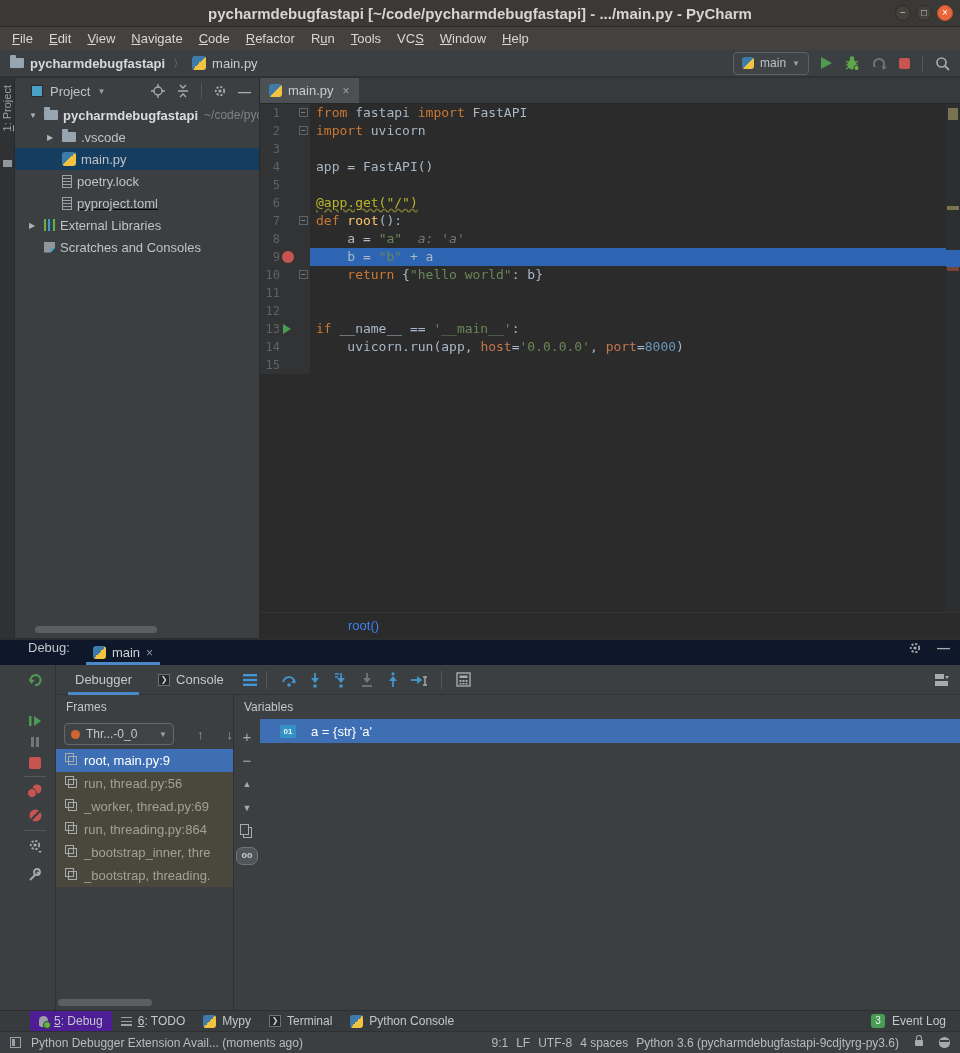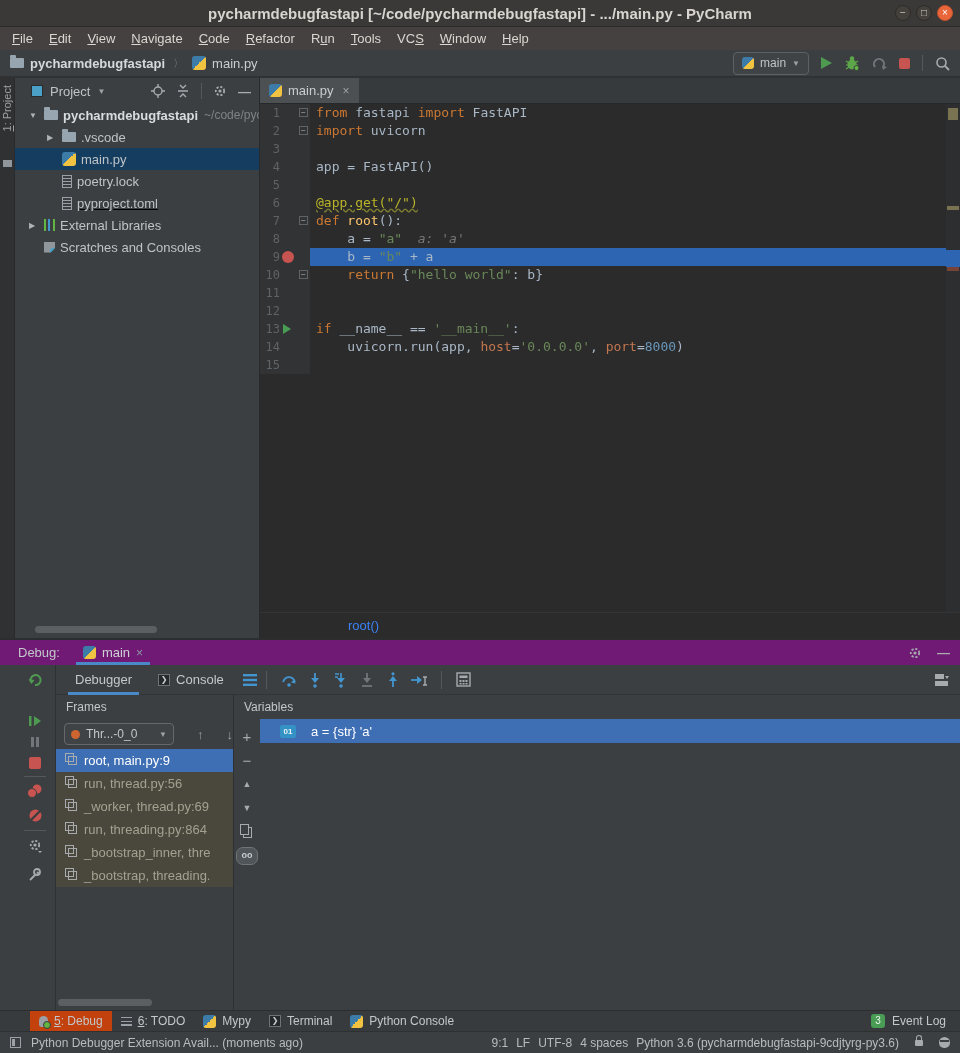--- a/index.html
+++ b/index.html
@@ -76,21 +76,21 @@
   .tk-hint{color:#787878;font-style:italic}
   .tk-kwarg{color:#C4764F}.tk-fn{color:#FFC66D}
   .mstrip{position:absolute;right:0;top:0;width:14px;height:508px;background:#2C2E30}
   .mk-top{position:absolute;right:2px;top:4px;width:10px;height:12px;background:#7A7351}
   .mk-warn{position:absolute;right:1px;top:102px;width:12px;height:4px;background:#7A7351}
   .mk-exec{position:absolute;right:0;top:146px;width:14px;height:17px;background:#2D65B2}
   .mk-bp{position:absolute;right:1px;top:163px;width:12px;height:4px;background:#7A4338}
   .bc-bar{height:26px;border-top:1px solid #323537;box-sizing:border-box;display:flex;align-items:center;padding-left:88px;font-size:13px;color:#3b82f6;background:#2B2B2B}
   
   .debug{position:absolute;top:638px;left:0;right:0;height:372px;background:#3C3F41;border-top:2px solid #2B2D2F;box-sizing:border-box}
-  .dbg-header{height:25px;background:#701a75;display:flex;align-items:center;padding-left:18px;font-size:13px;color:#C3C7CA}
+  .dbg-header{height:25px;background:#0f172a;display:flex;align-items:flex-start;padding-left:28px;font-size:13px;color:#C3C7CA}
   .dbg-session{display:flex;align-items:center;gap:6px;margin-left:16px;height:25px;padding:0 7px;position:relative;color:#CDD1D4}
   .dbg-session::after{content:"";position:absolute;left:0;right:0;bottom:0;height:3px;background:#4A88C7}
   .dbg-session .x{color:#8E99A4;font-size:12px}
   .dbg-header-tools{margin-left:auto;display:flex;align-items:center;gap:15px;padding-right:10px}
   .minimize{color:#A7ABAE;font-weight:bold}
   .dbg-body{display:flex;height:345px;margin-left:15px}
   .dbg-left{width:41px;border-right:1px solid #2E3133;box-sizing:border-box;display:flex;flex-direction:column;align-items:center;flex-shrink:0}
   .dl-div{width:22px;height:1px;background:#55585A;margin:7px 0}
   .dbg-right{flex:1;display:flex;flex-direction:column;min-width:0}
   .dbg-toolbar{height:30px;display:flex;align-items:center;border-bottom:1px solid #323537;box-sizing:border-box;padding-left:6px}
@@ -121,21 +121,21 @@
   .icon-copy{width:9px;height:11px;border:1px solid #A7ABAE;box-sizing:border-box;position:relative}
   .icon-copy::before{content:"";position:absolute;left:-4px;top:-4px;width:9px;height:11px;border:1px solid #A7ABAE;box-sizing:border-box;background:#3C3F41}
   .glasses{width:20px;height:16px;border:1px solid #6E7478;border-radius:7px;background:#50555A;color:#C8CCCE;font-size:9px;font-weight:bold;letter-spacing:0;line-height:14px;text-align:center}
   .vars-rows{flex:1}
   .vrow{height:24px;display:flex;align-items:center;gap:15px;padding-left:20px;font-size:13px;color:#C3C7CA}
   .vrow.selected{background:#3E6FB5;color:#FFFFFF}
   .icon-01{width:16px;height:13px;background:#3592C4;border-radius:2px;color:#EAF5FB;font-size:8px;font-weight:bold;line-height:13px;text-align:center;flex-shrink:0}
   
   .twbar{position:absolute;top:1010px;left:0;right:0;height:21px;background:#383B3D;border-top:1px solid #2B2D2F;box-sizing:border-box;display:flex;align-items:center;padding-left:30px}
   .tw-item{display:flex;align-items:center;gap:6px;font-size:12px;color:#C3C7CA;padding:0 9px;height:20px}
-  .tw-item.active{background:#c2410c}
+  .tw-item.active{background:#4c1d95}
   .tw-item .mn{text-decoration:underline}
   .tw-right{margin-left:auto;display:flex;align-items:center;gap:7px;padding-right:14px;font-size:12px;color:#C3C7CA}
   .badge3{width:14px;height:14px;border-radius:3px;background:#499C54;color:#EAF3EB;font-size:10px;line-height:14px;text-align:center}
   .twi-debug{width:9px;height:11px;background:#9AA0A6;border-radius:5px 5px 3px 3px;position:relative}
   .twi-debug::after{content:"";position:absolute;right:-3px;bottom:-2px;width:6px;height:6px;border-radius:50%;background:#62B543;border:1px solid #383B3D}
   .twi-todo{width:11px;height:9px;background:repeating-linear-gradient(#9AA0A6 0 1.5px,transparent 1.5px 3.75px)}
   .twi-python{width:13px;height:13px;border-radius:3px;background:linear-gradient(135deg,#3D7CA8 0 50%,#F2C341 50% 100%)}
   .twi-terminal{width:12px;height:12px;background:#26292B;border:1px solid #6E7276;box-sizing:border-box;color:#C8CCCE;font-size:8px;line-height:10px;text-align:center}
   
   .statusbar{position:absolute;top:1031px;left:0;right:0;height:22px;background:#3C3F41;border-top:1px solid #2E3032;box-sizing:border-box;display:flex;align-items:center;padding:0 10px;font-size:12px;color:#B8BCBF}

